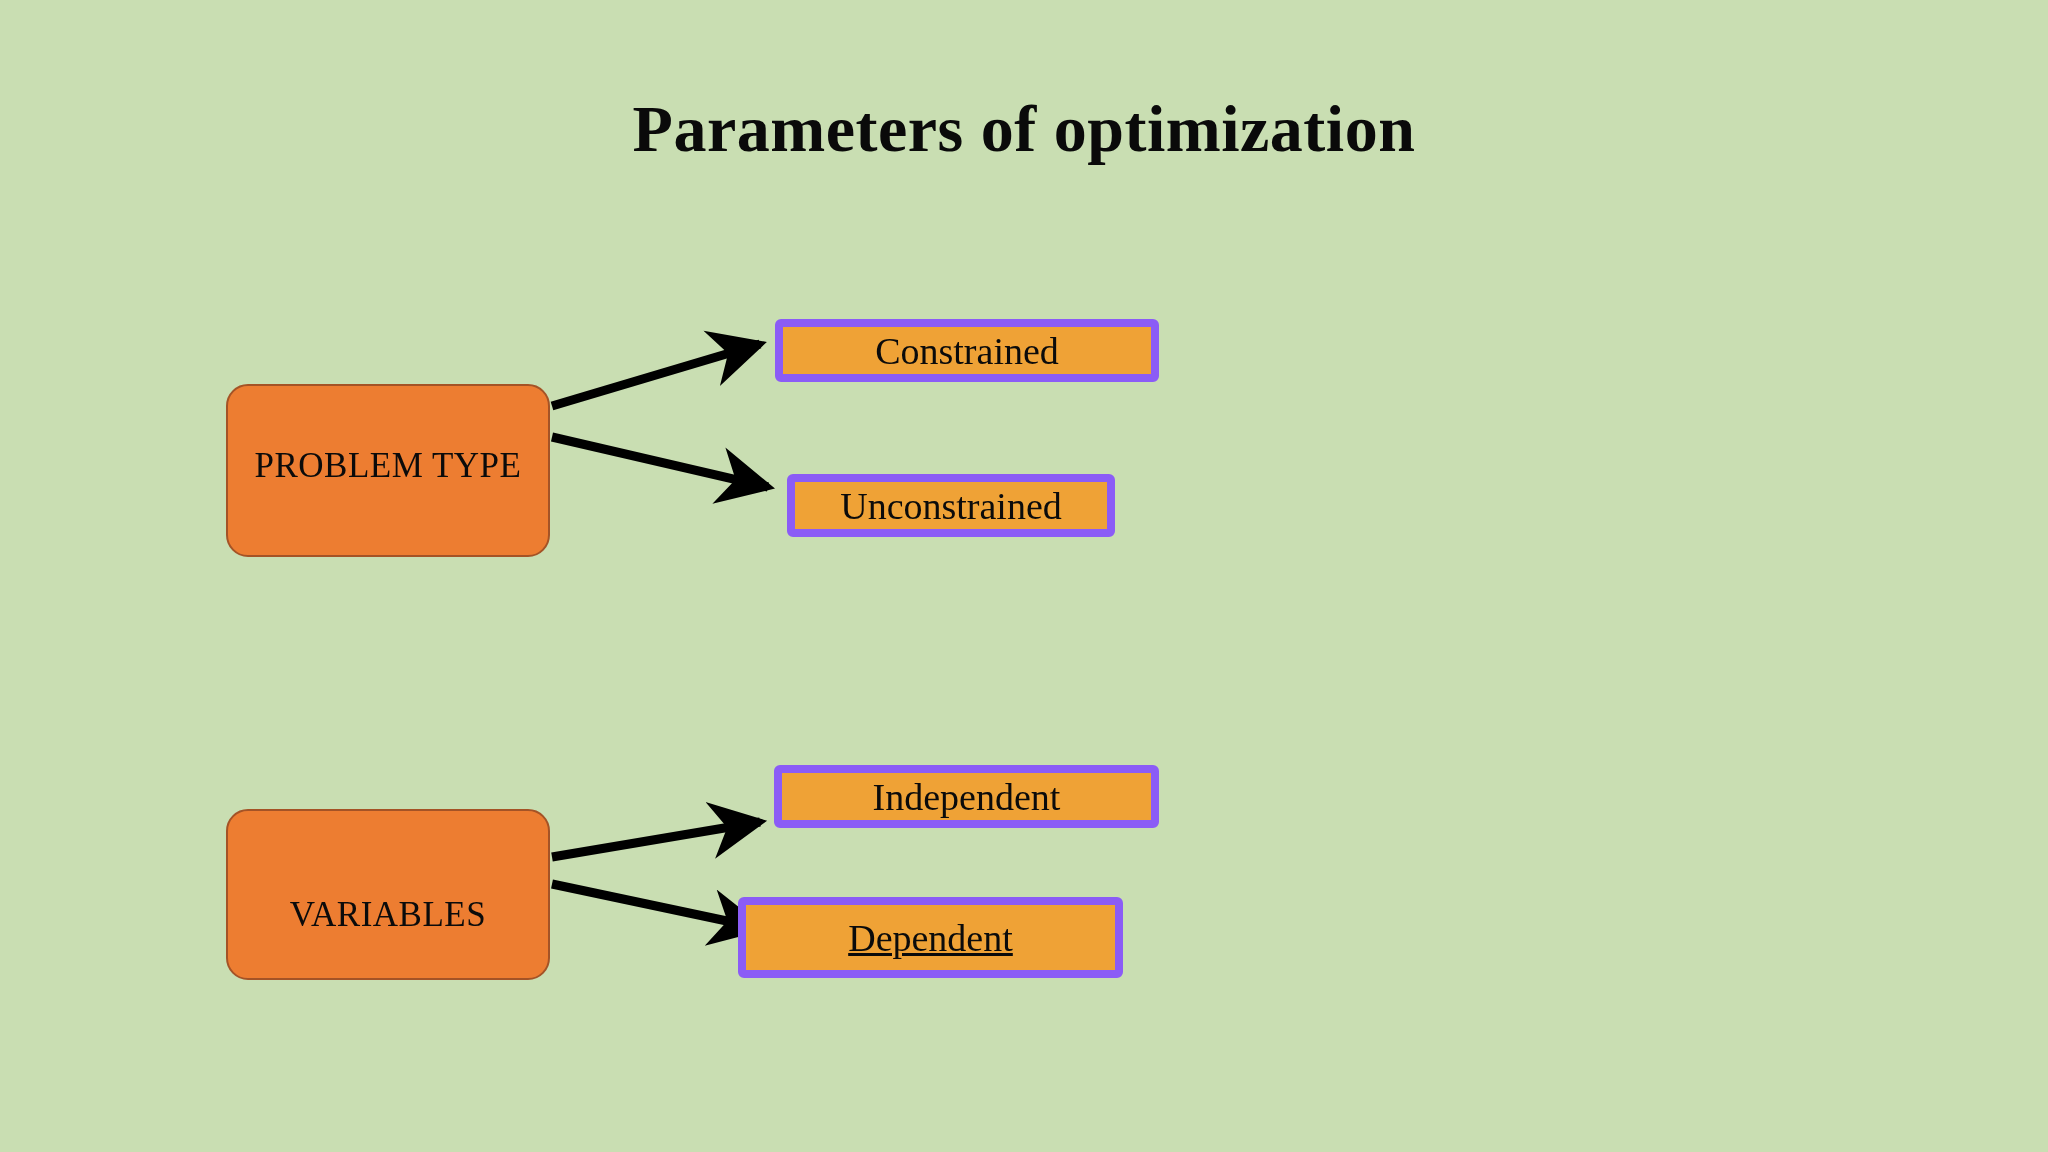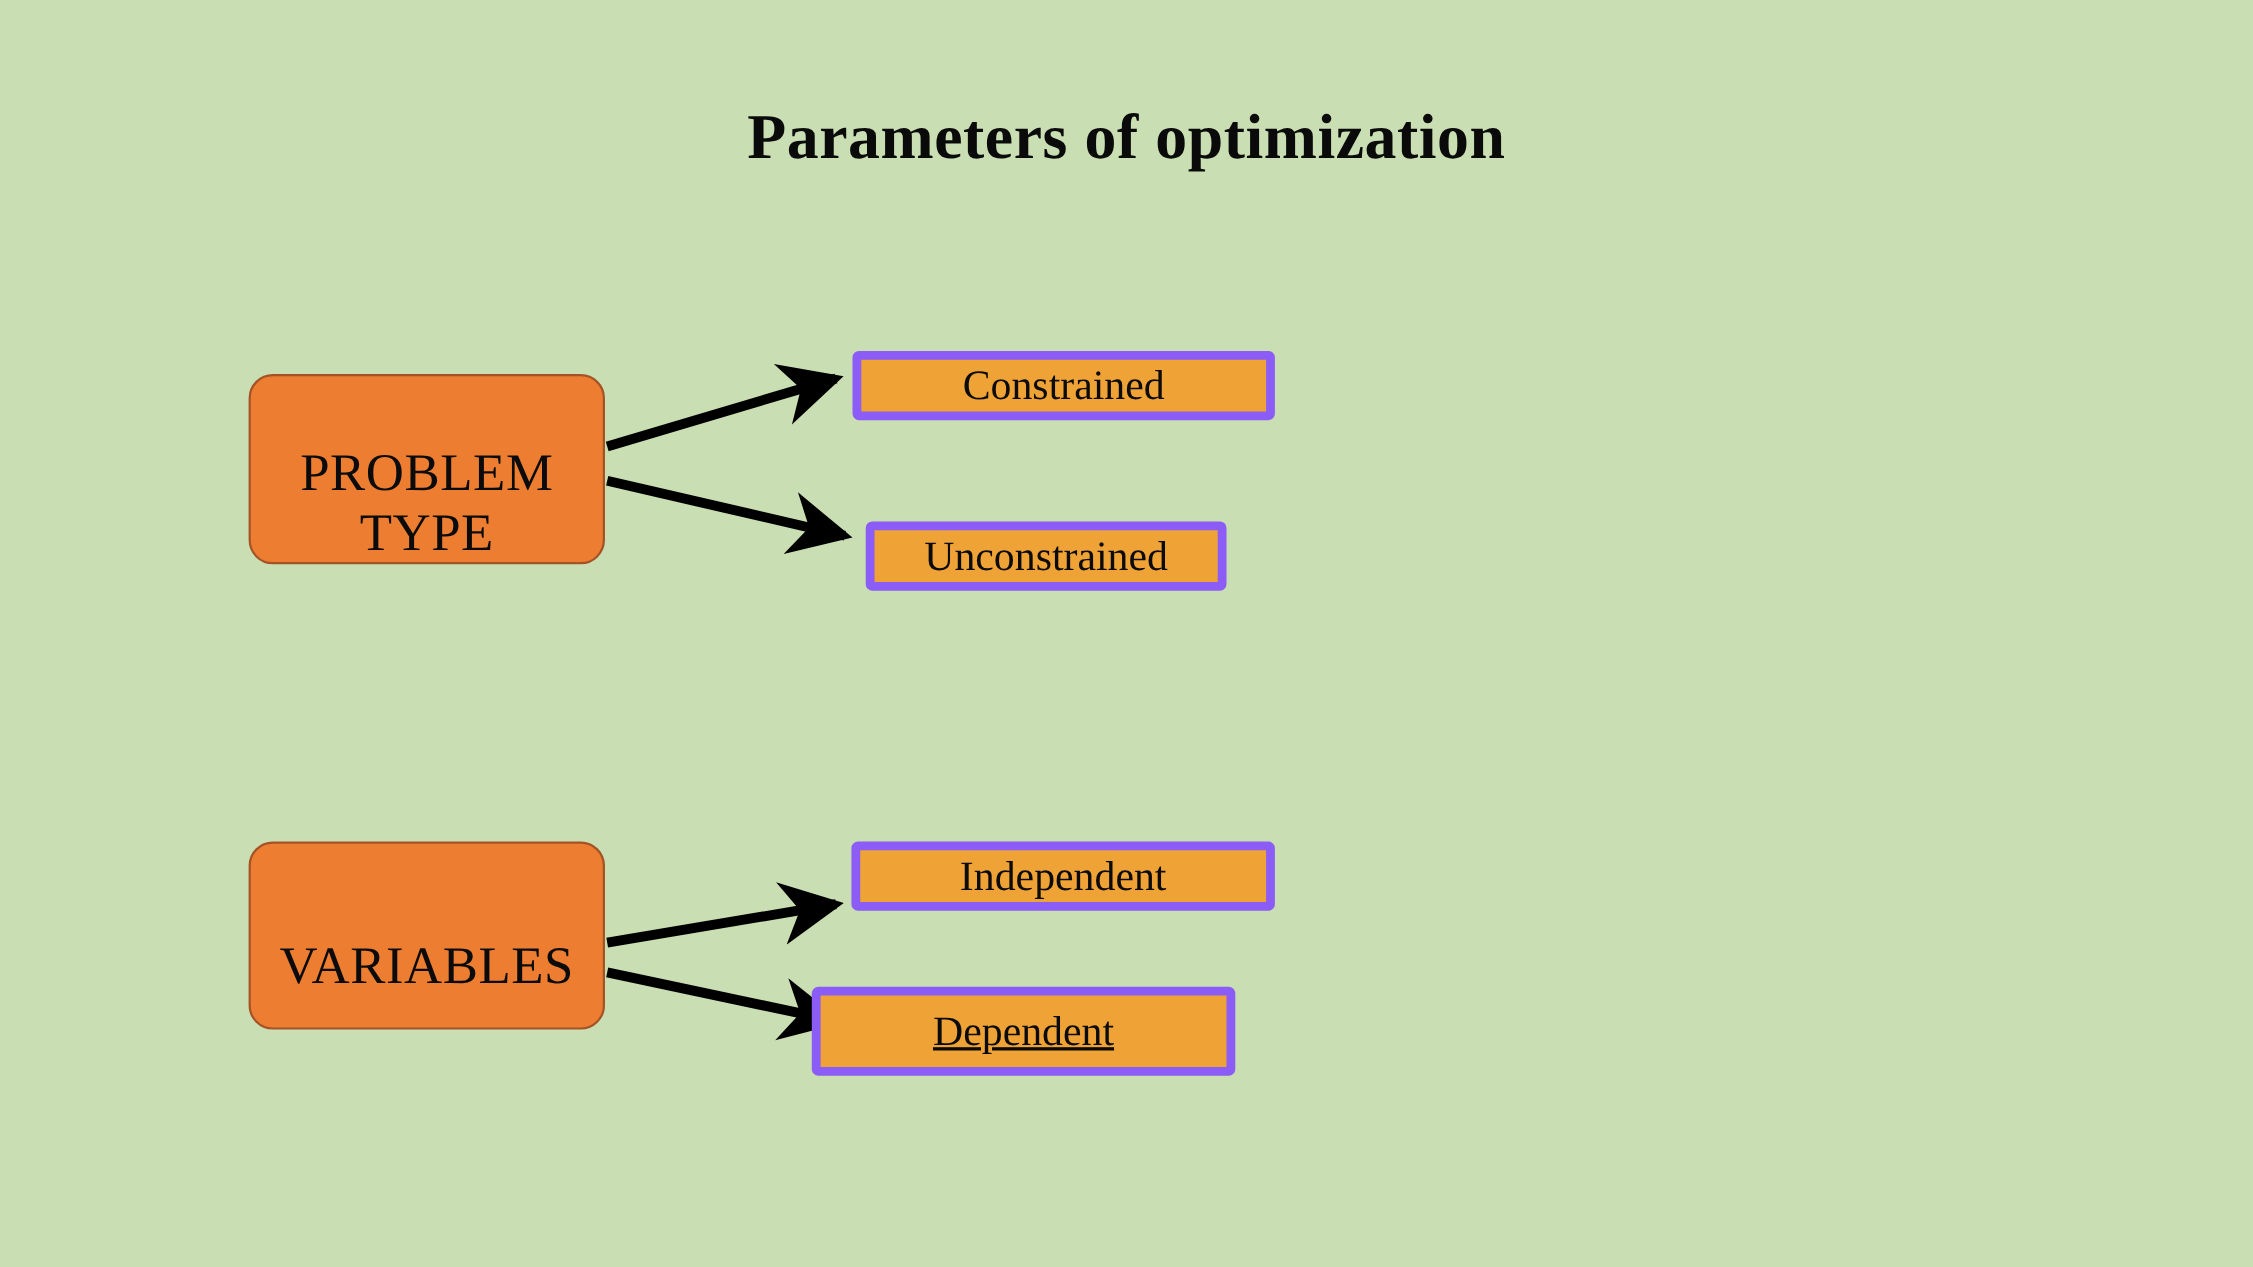--- a/index.html
+++ b/index.html
@@ -22,21 +22,21 @@
 
   
   #slide-title {
     position: absolute;
     left: 0;
     top: 96px;
     width: 2048px;
     text-align: center;
     font-family: "Liberation Serif", "DejaVu Serif", serif;
     font-weight: bold;
-    font-size: 58px;
+    font-size: 66px;
     line-height: 1.0;
     letter-spacing: 0.5px;
     color: #0a0a0a;
     white-space: nowrap;
   }
 
   
   #connectors {
     position: absolute;
     left: 0;
@@ -55,22 +55,23 @@
     justify-content: center;
     color: #0b0b0b;
     text-align: center;
     font-family: "Liberation Serif", "DejaVu Serif", serif;
   }
 
   .node.parent {
     background: #ed7d31;
     border: 2px solid #a45326;
     border-radius: 22px;
-    font-size: 48px;
+    font-size: 35px;
     letter-spacing: 0.5px;
+    margin-top: 44px;
   }
 
   .node.child {
     background: #efa236;
     border: 8px solid #8b5cf6;
     border-radius: 6px;
     font-size: 38px;
   }
 
   

